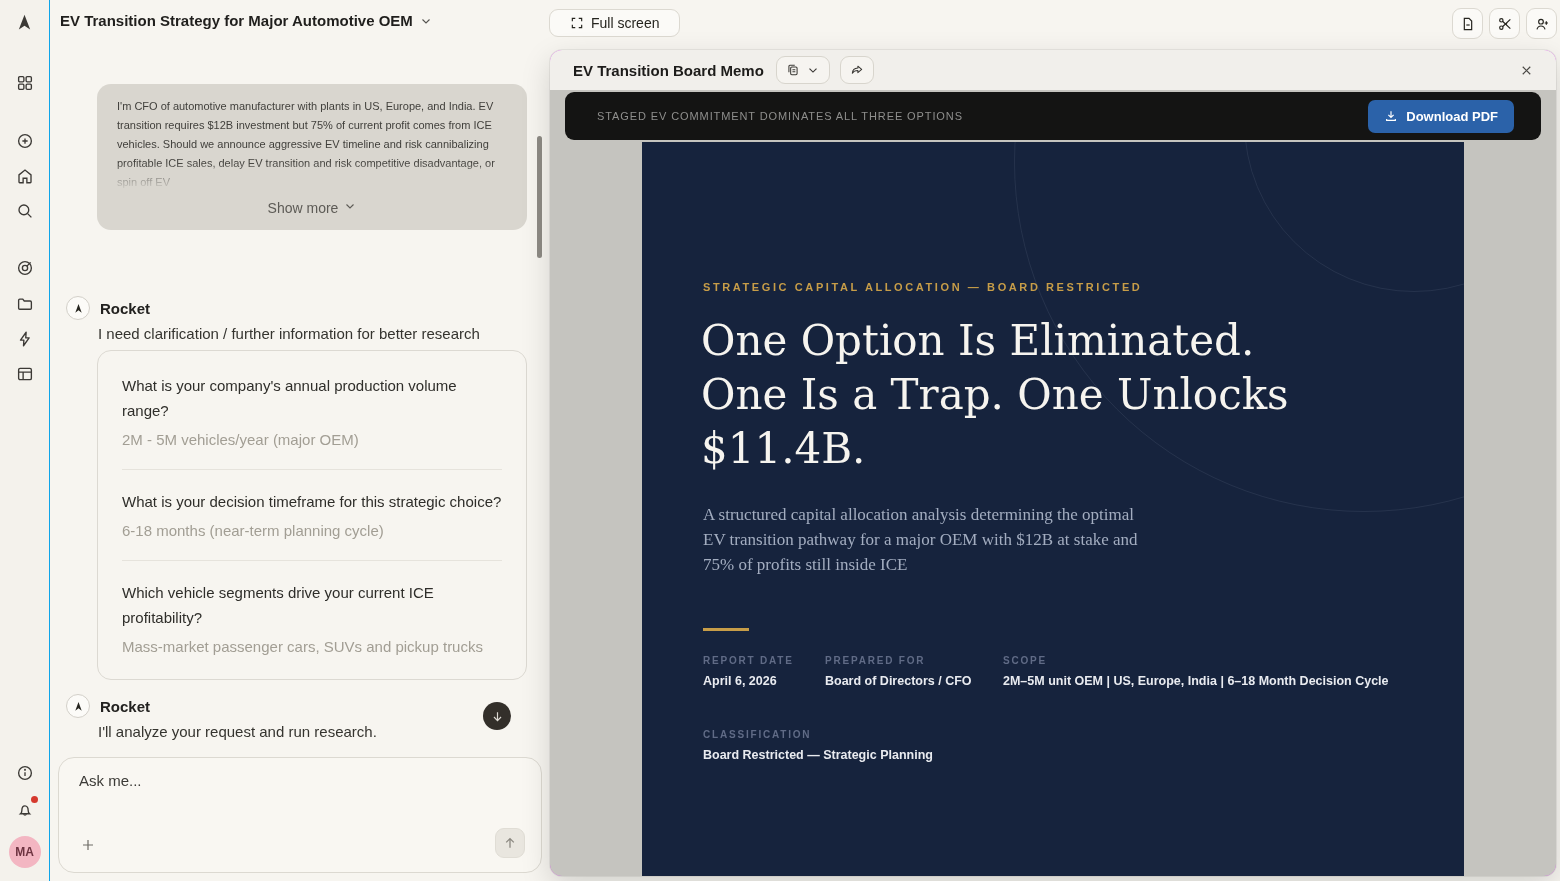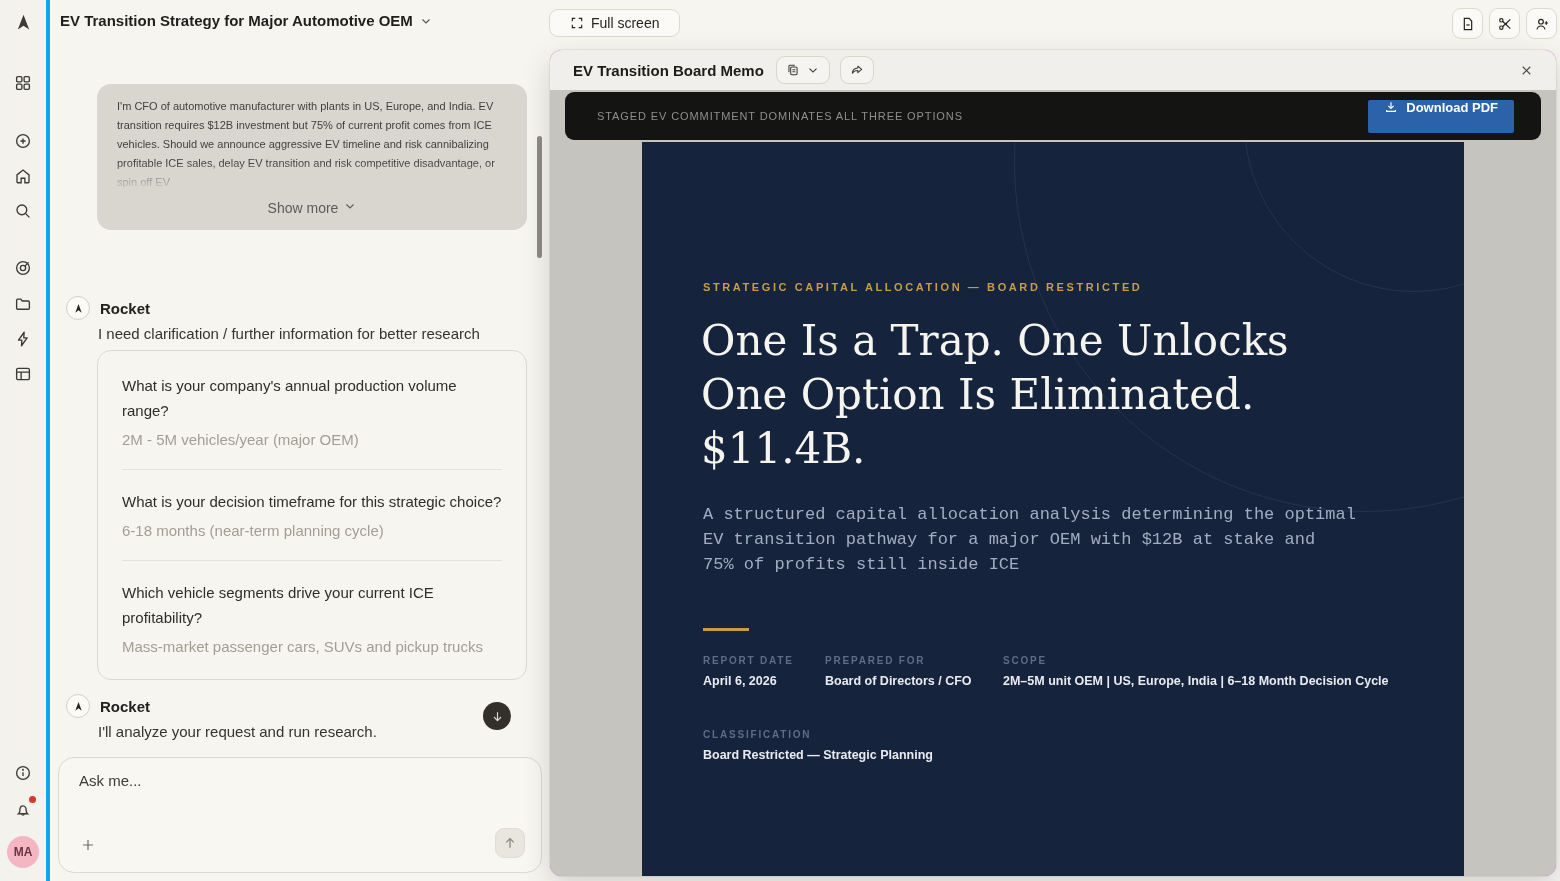--- a/index.html
+++ b/index.html
@@ -1,21 +1,21 @@
 <!DOCTYPE html>
 <html><head>
 <meta charset="utf-8">
 <style>
   * { margin:0; padding:0; box-sizing:border-box; }
   html,body { width:1560px; height:881px; overflow:hidden; }
   body { font-family:"Liberation Sans", sans-serif; background:#f7f5f0; position:relative; }
   .stage { position:absolute; inset:0; }
 
   
-  .sidebar { position:absolute; left:0; top:0; width:50px; height:881px; background:#f4f2ec; border-right:4px solid #0ea5e9; }
+  .sidebar { position:absolute; left:0; top:0; width:50px; height:881px; background:#f4f2ec; border-right:1px solid #0ea5e9; }
   .sb-icon { position:absolute; left:50%; transform:translate(-50%,-50%); width:20px; height:20px; display:flex; align-items:center; justify-content:center; color:#3c3a36; }
   .sb-icon svg { width:18px; height:18px; }
   .logo-icon svg { width:17px; height:17px; }
   .avatar { position:absolute; left:50%; transform:translate(-50%,-50%); width:32px; height:32px; border-radius:50%; background:#f3b6c2; color:#6d3340; font-size:12px; font-weight:700; display:flex; align-items:center; justify-content:center; }
   .bell-dot { position:absolute; right:-3px; top:-4px; width:7px; height:7px; border-radius:50%; background:#d5392e; }
 
   
   .chat-title-row { position:absolute; left:60px; top:12px; display:flex; align-items:center; gap:7px; color:#201f1d; font-size:15px; font-weight:600; }
   .chev { width:12px; height:12px; color:#55534f; }
   .btn-light { display:inline-flex; align-items:center; gap:7px; background:#fbfaf7; border:1px solid #dcd9d1; border-radius:9px; color:#26251F; font-size:14px; font-weight:500; }
@@ -64,31 +64,31 @@
   .ph-btn { display:inline-flex; align-items:center; gap:6px; height:28px; padding:0 9px; background:#f6f4f0; border:1px solid #d8d5cd; border-radius:9px; color:#3a3834; }
   .ph-btn svg { width:14px; height:14px; }
   .ph-btn + .ph-btn { margin-left:10px; }
   .close-btn { margin-left:auto; width:24px; height:24px; display:flex; align-items:center; justify-content:center; color:#4c4a46; }
   .close-btn svg { width:15px; height:15px; }
 
   .doc-area { position:absolute; left:0; top:40px; right:0; bottom:0; background:#c5c4bf; }
 
   .banner { position:absolute; left:15px; top:2px; width:976px; height:48px; background:#141413; border-radius:9px; display:flex; align-items:center; z-index:3; }
   .banner-text { margin-left:32px; color:#8f8f8d; font-size:11px; font-weight:500; letter-spacing:.9px; }
-  .dl-btn { position:absolute; right:27px; top:7.5px; height:33px; padding:0 16px; background:#2b62a9; border-radius:2px; display:flex; align-items:flex-start; gap:8px; color:#fff; font-size:13px; font-weight:700; }
+  .dl-btn { position:absolute; right:27px; top:7.5px; height:33px; padding:0 16px; background:#2b62a9; border-radius:7px; display:flex; align-items:center; gap:8px; color:#fff; font-size:13px; font-weight:700; }
   .dl-btn svg { width:14px; height:14px; }
 
   .page { position:absolute; left:92px; top:52px; width:822px; bottom:0; background:#16233d; overflow:hidden; }
   .page-arc { position:absolute; border:1px solid rgba(200,210,235,.09); border-radius:50%; }
   .arc1 { width:340px; height:340px; right:-120px; top:-190px; }
   .arc2 { width:700px; height:700px; right:-250px; top:-330px; }
 
   .eyebrow { position:absolute; left:61px; top:139px; font-size:11px; font-weight:700; letter-spacing:2.6px; color:#c79d48; }
   .doc-title { position:absolute; left:59px; top:172px; font-family:"DejaVu Serif", serif; font-size:42px; line-height:54px; color:#f6f4ef; font-weight:400; }
-  .doc-sub { position:absolute; left:61px; top:360px; font-family:Liberation Mono, monospace; font-size:17px; line-height:25px; color:#a3adc0; }
+  .doc-sub { position:absolute; left:61px; top:360px; font-family:Liberation Serif, serif; font-size:17px; line-height:25px; color:#a3adc0; }
   .gold-rule { position:absolute; left:61px; top:486px; width:46px; height:3px; background:#c79d48; }
 
   .meta-label { font-size:10px; font-weight:700; letter-spacing:1.8px; color:#606b86; }
   .meta-value { margin-top:8px; font-size:12.5px; font-weight:600; color:#e9ebf0; }
   .meta-col { position:absolute; top:513px; }
   .meta-c1 { left:61px; } .meta-c2 { left:183px; } .meta-c3 { left:361px; }
   .meta-class { position:absolute; left:61px; top:587px; }
 </style>
 </head>
 <body>
@@ -312,22 +312,22 @@
         </span>
       </div>
 
       <div class="page">
         <div class="page-arc arc1"></div>
         <div class="page-arc arc2"></div>
 
         <div class="eyebrow">STRATEGIC CAPITAL ALLOCATION — BOARD RESTRICTED</div>
 
         <div class="doc-title">
+          <div>One Option Is Eliminated.</div>
           <div>One Is a Trap. One Unlocks</div>
-          <div>One Option Is Eliminated.</div>
           <div>$11.4B.</div>
         </div>
 
         <div class="doc-sub">
           <div>A structured capital allocation analysis determining the optimal</div>
           <div>EV transition pathway for a major OEM with $12B at stake and</div>
           <div>75% of profits still inside ICE</div>
         </div>
 
         <div class="gold-rule"></div>

